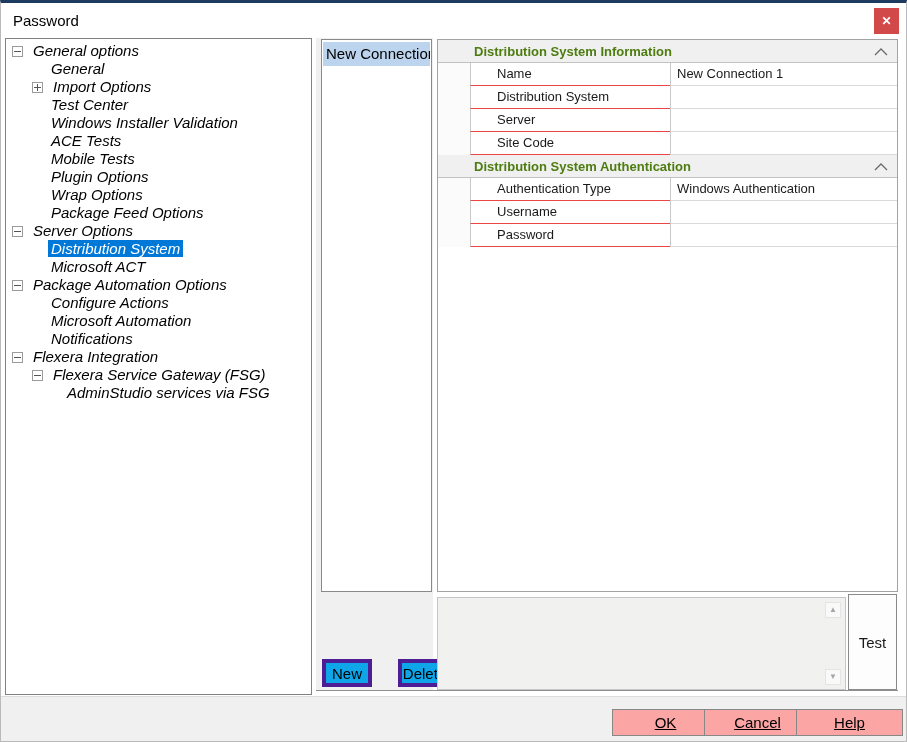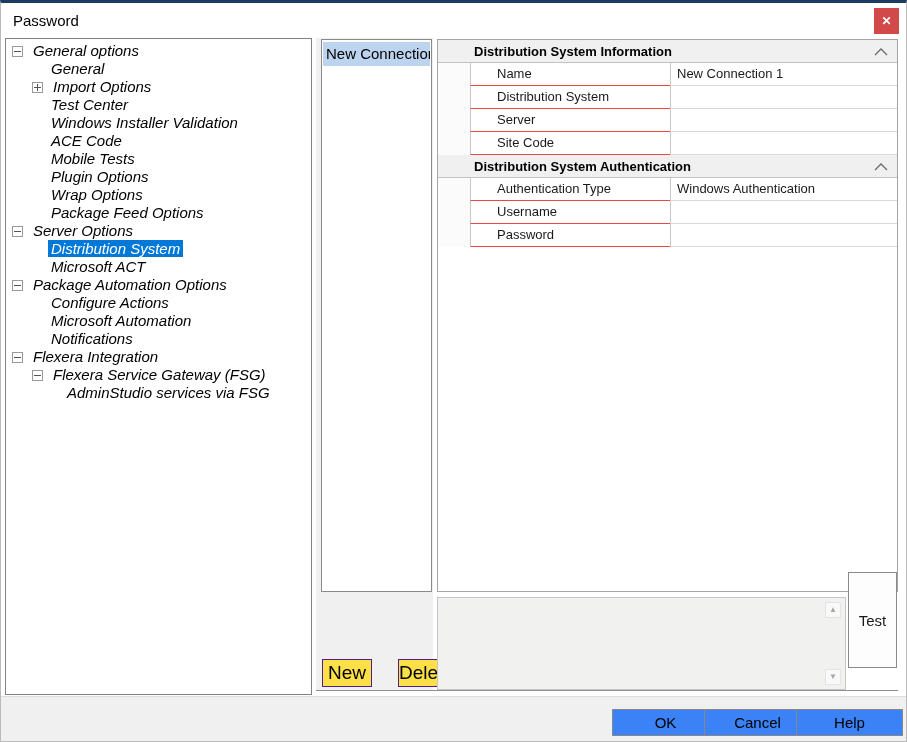--- a/index.html
+++ b/index.html
@@ -39,66 +39,66 @@
   
   .mid-backdrop { position:absolute; left:315px; top:35px; width:117px; height:652px; background:#f0f0f0; }
   .listbox {
     position:absolute; left:320px; top:36px; width:111px; height:553px;
     background:#fff; border:1px solid #8a8a8a; padding:2px 1px; overflow:hidden;
   }
   .list-item { height:24px; line-height:24px; font-size:15px; padding-left:3px;
     white-space:nowrap; overflow:hidden; color:#000; }
   .list-item.selected { background:#bcd4ee; }
   .mini-btn {
-    position:absolute; height:28px; background:#fde047; border:1px solid #4c1d95;
-    font-size:19px; color:#000; font-family:"Liberation Sans",sans-serif; cursor:pointer;
+    position:absolute; height:28px; background:#0ea5e9; border:4px solid #4c1d95;
+    font-size:15px; color:#000; font-family:"Liberation Sans",sans-serif; cursor:pointer;
   }
   .btn-new { left:321px; top:656px; width:50px; }
   .btn-delete { left:397px; top:656px; width:53px; }
   
   .grid {
     position:absolute; left:436px; top:36px; width:461px; height:553px;
     background:#fff; border:1px solid #a3a3a3; overflow:hidden;
   }
   .grid-header {
     position:relative; height:23px; background:#f0f0f0; border-bottom:1px solid #c2c2c2;
-    font-size:13px; font-weight:bold; color:#000000; line-height:23px; padding-left:36px;
+    font-size:13px; font-weight:bold; color:#4d7c0f; line-height:23px; padding-left:36px;
   }
   .chev { position:absolute; right:9px; top:8px; cursor:pointer; }
   .grid-row { display:flex; height:23px; }
   .cell { height:23px; line-height:22px; font-size:13px; color:#1a1a1a; white-space:nowrap; overflow:hidden; }
   .cell.gutter { width:32px; background:#fbfbfb; }
   .cell.label { width:200px; border-left:1px solid #c9c9c9; border-bottom:1px solid #ef4444; padding-left:26px; }
   .cell.value { flex:1; border-left:1px solid #c9c9c9; border-bottom:1px solid #d9d9d9; padding-left:6px; }
   
   .panel-divider { position:absolute; left:315px; top:687px; width:582px; height:1px; background:#8f8f8f; }
   .message-area {
     position:absolute; left:436px; top:594px; width:409px; height:93px;
     background:#f1f1f0; border:1px solid #c6c6c6; font-size:13px; color:#333; padding:4px 24px 4px 6px;
   }
   .scroll-btn {
     position:absolute; right:4px; width:16px; height:16px; background:#f9f9f9;
     border:1px solid #e4e4e4; color:#a6a6a6; font-size:8px; line-height:14px; text-align:center; cursor:pointer;
   }
   .scroll-up { top:4px; }
   .scroll-down { bottom:4px; }
   .test-btn {
-    position:absolute; left:847px; top:569px; width:49px; height:96px;
+    position:absolute; left:847px; top:591px; width:49px; height:96px;
     background:#fdfdfd; border:1px solid #8a8a8a; font-size:15px; color:#1a1a1a;
     font-family:"Liberation Sans",sans-serif; cursor:pointer;
   }
   
   .footer {
     position:absolute; left:0; top:693px; width:100%; height:45px;
     background:#f0f0f0; border-top:1px solid #dcdcdc;
   }
   .footer-btn {
-    position:absolute; top:12px; width:107px; height:27px; background:#3b82f6;
+    position:absolute; top:12px; width:107px; height:27px; background:#fca5a5;
     border:1px solid #878787; font-size:15px; color:#000;
-    font-family:"Liberation Sans",sans-serif; cursor:pointer;
+    font-family:"Liberation Sans",sans-serif; cursor:pointer;text-decoration:underline;
   }
   .btn-ok { left:611px; }
   .btn-cancel { left:703px; }
   .btn-help { left:795px; }
 </style>
 </head>
 <body>
 
 <div class="window">
 
@@ -106,21 +106,21 @@
     <span class="title">Password</span>
     <button class="close-btn"><span>✕</span></button>
   </div>
 
   <div class="tree-panel">
     <div class="tree-row lvl0"><span class="exp minus"></span><span class="tree-label">General options</span></div>
     <div class="tree-row lvl1"><span class="tree-label">General</span></div>
     <div class="tree-row lvl1 has-exp"><span class="exp plus"></span><span class="tree-label">Import Options</span></div>
     <div class="tree-row lvl1"><span class="tree-label">Test Center</span></div>
     <div class="tree-row lvl1"><span class="tree-label">Windows Installer Validation</span></div>
-    <div class="tree-row lvl1"><span class="tree-label">ACE Code</span></div>
+    <div class="tree-row lvl1"><span class="tree-label">ACE Tests</span></div>
     <div class="tree-row lvl1"><span class="tree-label">Mobile Tests</span></div>
     <div class="tree-row lvl1"><span class="tree-label">Plugin Options</span></div>
     <div class="tree-row lvl1"><span class="tree-label">Wrap Options</span></div>
     <div class="tree-row lvl1"><span class="tree-label">Package Feed Options</span></div>
     <div class="tree-row lvl0"><span class="exp minus"></span><span class="tree-label">Server Options</span></div>
     <div class="tree-row lvl1"><span class="tree-label selected">Distribution System</span></div>
     <div class="tree-row lvl1"><span class="tree-label">Microsoft ACT</span></div>
     <div class="tree-row lvl0"><span class="exp minus"></span><span class="tree-label">Package Automation Options</span></div>
     <div class="tree-row lvl1"><span class="tree-label">Configure Actions</span></div>
     <div class="tree-row lvl1"><span class="tree-label">Microsoft Automation</span></div>

